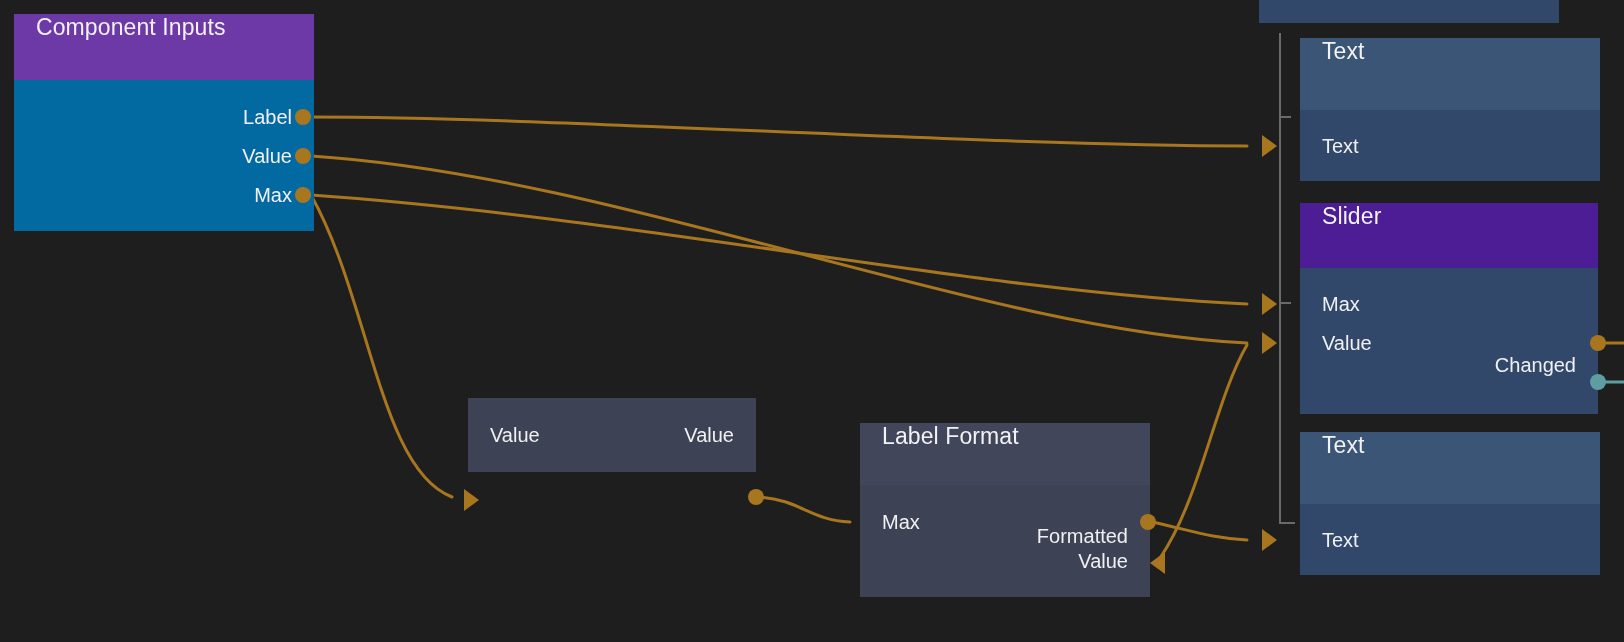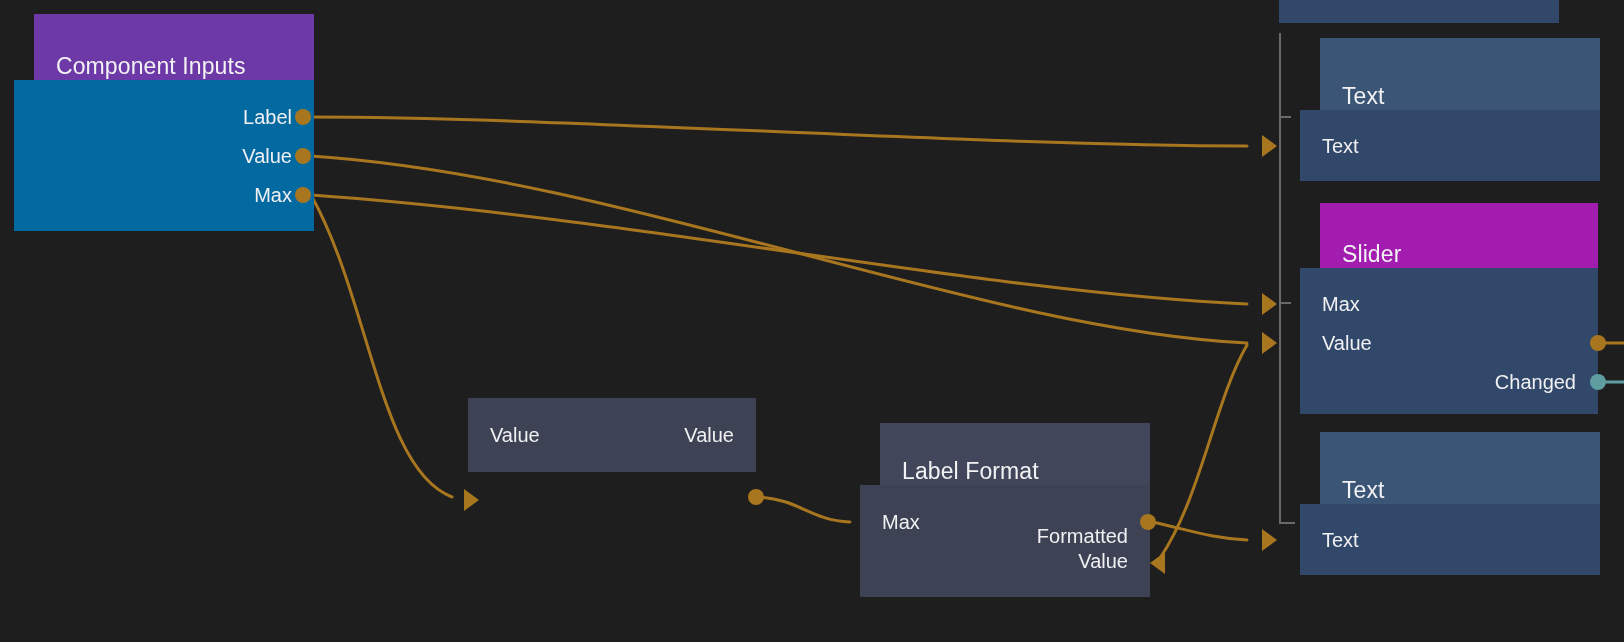--- a/index.html
+++ b/index.html
@@ -29,23 +29,22 @@
   }
   .node {
     position: absolute;
     box-sizing: border-box;
     overflow: hidden;
   }
   .node-header {
     box-sizing: border-box;
     width: 100%;
     display: flex;
-    align-items: flex-end;
+    align-items: flex-start;
     padding-left: 22px;
-    margin-left: 20px;
   }
   .node-title {
     color: #f2f2f4;
     font-size: 23px;
     font-weight: 400;
     letter-spacing: 0.1px;
     white-space: nowrap;
   }
   .node-body {
     position: relative;
@@ -150,31 +149,31 @@
         <div class="node-header" style="height: 72px; background: rgb(58, 85, 117);">
           <span class="node-title">Text</span>
         </div>
         <div class="node-body" style="height: 71px; background: rgb(49, 72, 106);">
           <div class="port-row" style="top: 23px;">
             <span class="port-label in">Text</span>
           </div>
         </div>
       </div>
       <div class="node node-blue" style="left: 1300px; top: 203px; width: 298px; height: 211px;">
-        <div class="node-header" style="height: 65px; background: #a21caf;">
+        <div class="node-header" style="height: 65px; background: #4c1d95;">
           <span class="node-title">Slider</span>
         </div>
         <div class="node-body" style="height: 146px; background: rgb(49, 72, 106);">
           <div class="port-row" style="top: 23px;">
             <span class="port-label in">Max</span>
           </div>
           <div class="port-row" style="top: 62px;">
             <span class="port-label in">Value</span>
           </div>
-          <div class="port-row" style="top: 101px;">
+          <div class="port-row" style="top: 84px;">
             <span class="port-label out">Changed</span>
           </div>
         </div>
       </div>
       <div class="node node-blue" style="left: 1300px; top: 432px; width: 300px; height: 143px;">
         <div class="node-header" style="height: 72px; background: rgb(58, 85, 117);">
           <span class="node-title">Text</span>
         </div>
         <div class="node-body" style="height: 71px; background: rgb(49, 72, 106);">
           <div class="port-row" style="top: 23px;">

